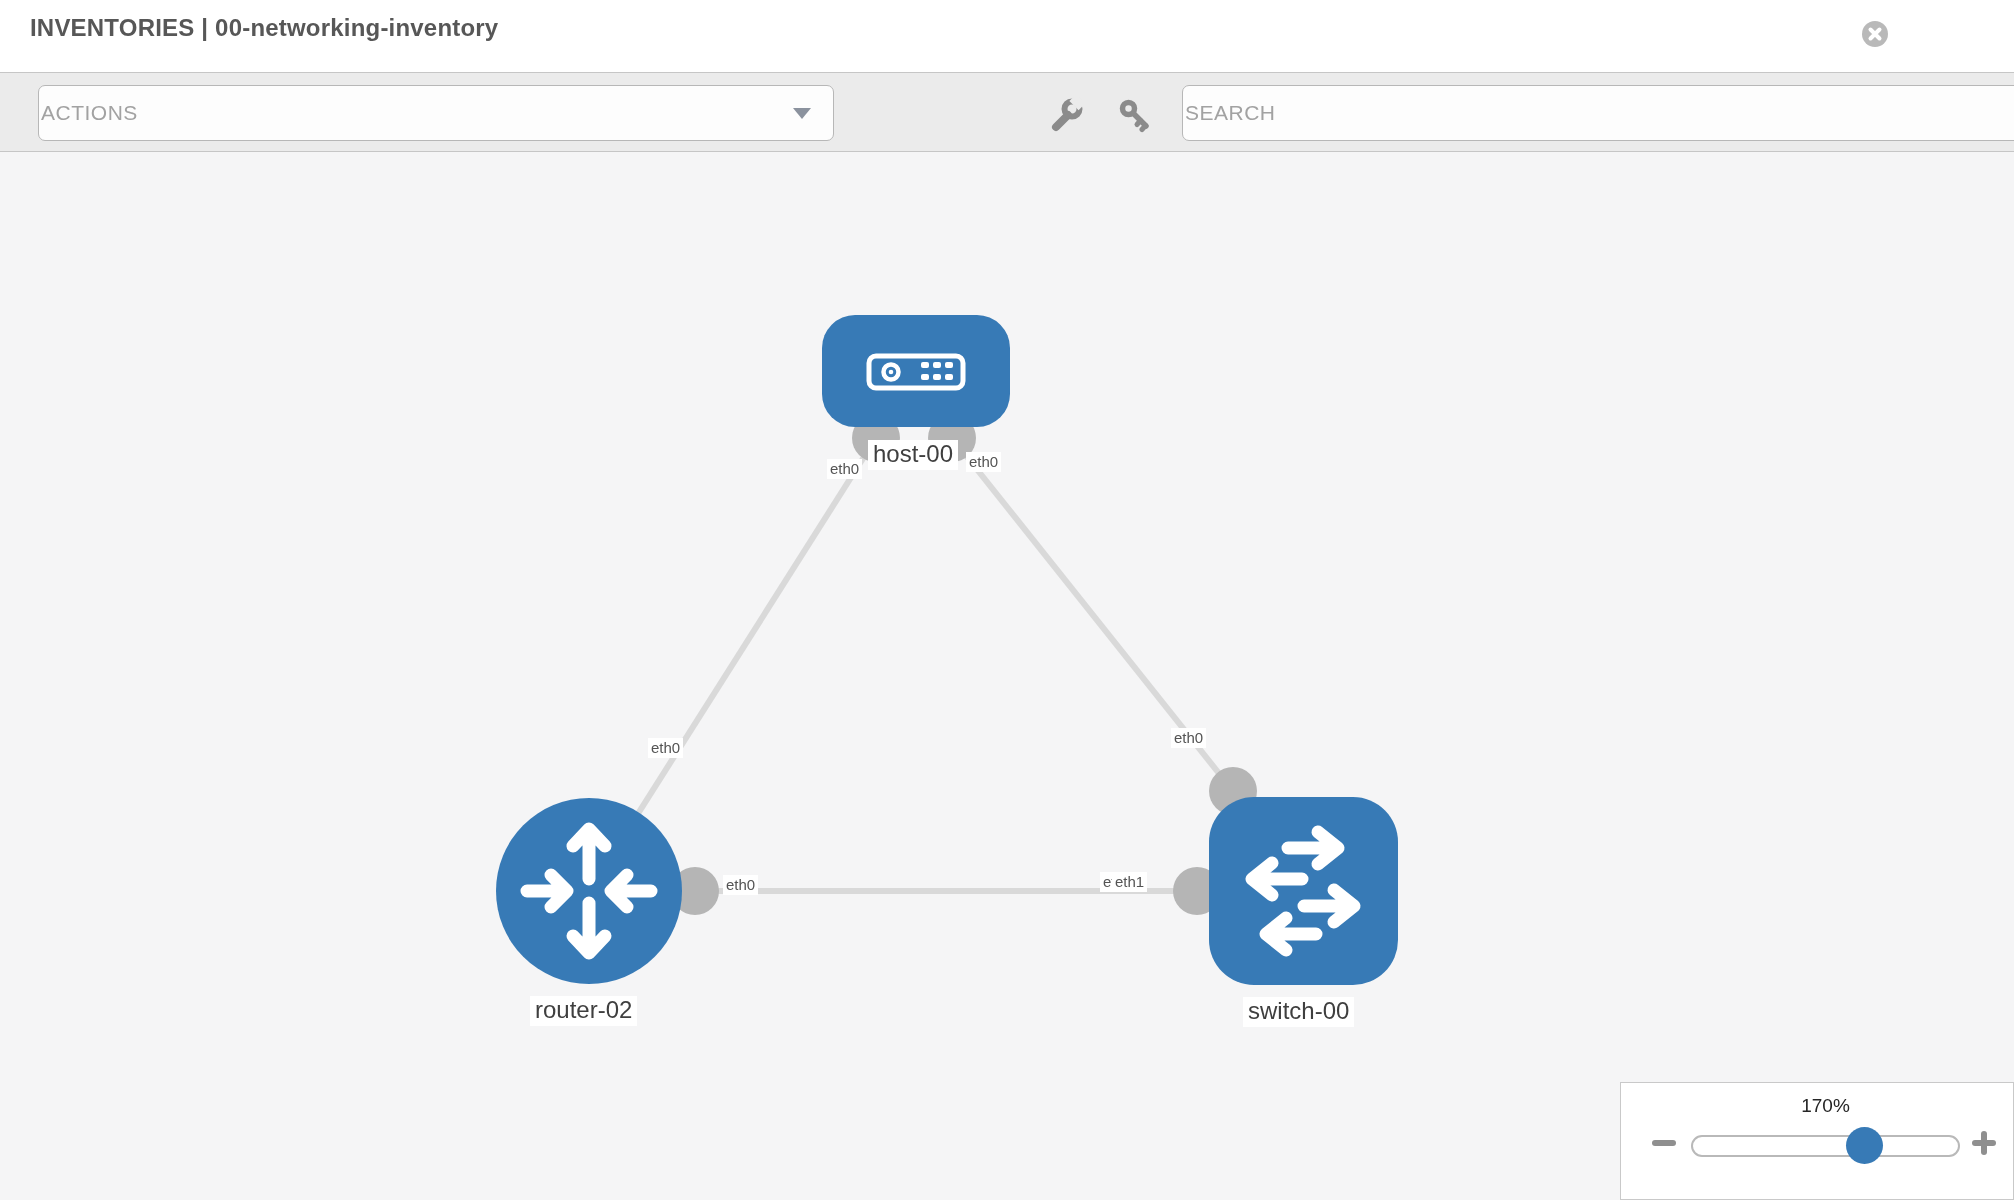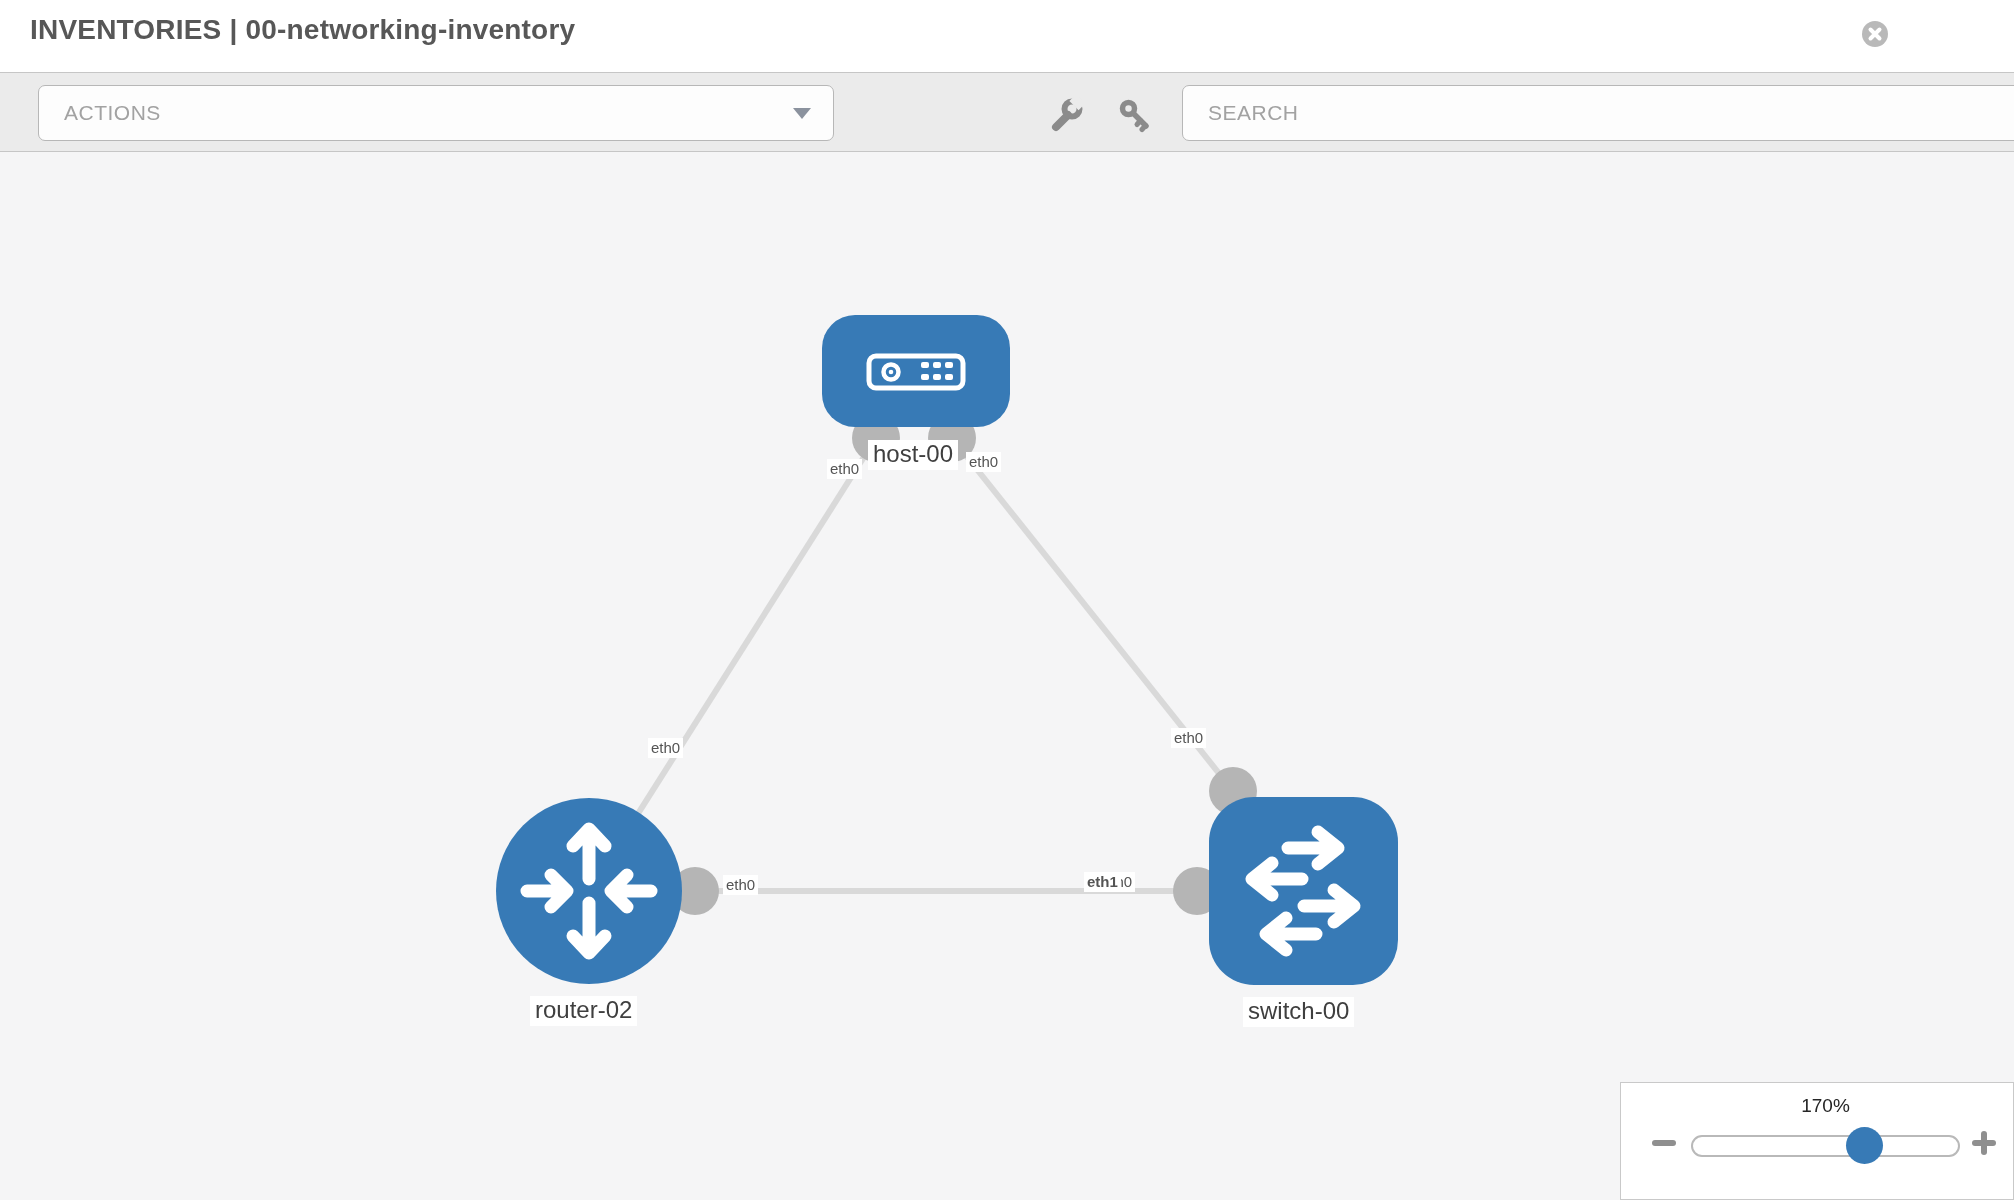--- a/index.html
+++ b/index.html
@@ -4,33 +4,33 @@
 <style>
   html,body{margin:0;padding:0;}
   body{
     width:2014px;height:1200px;overflow:hidden;position:relative;
     background:#fff;font-family:"Liberation Sans",sans-serif;
     -webkit-font-smoothing:antialiased;
   }
   
   .hdr{position:absolute;left:0;top:0;width:2014px;height:72px;background:#fff;}
   .hdr-title{
-    position:absolute;left:30px;top:14px;font-size:28px;font-weight:700;
+    position:absolute;left:30px;top:14px;font-size:24px;font-weight:700;
     color:#575757;letter-spacing:.2px;white-space:nowrap;
   }
   .close-btn{position:absolute;left:1862px;top:21px;width:26px;height:26px;cursor:pointer;}
   
   .tbar{
     position:absolute;left:0;top:72px;width:2014px;height:80px;background:#ebebeb;
     border-top:1px solid #c6c6c6;border-bottom:1px solid #c6c6c6;box-sizing:border-box;
   }
   .combo{
     position:absolute;top:12px;height:56px;background:#fdfdfd;
     border:1px solid #b7b7b7;border-radius:7px;box-sizing:border-box;
-    display:flex;align-items:center;padding-left:25px;cursor:pointer;
+    display:flex;align-items:center;padding-left:2px;cursor:pointer;
   }
   .combo-label{font-size:21px;color:#a2a2a2;letter-spacing:.5px;}
   .caret{
     position:absolute;right:22px;top:50%;margin-top:-5px;width:0;height:0;
     border-left:9px solid transparent;border-right:9px solid transparent;
     border-top:11px solid #8b929e;
   }
   .tool-btn{position:absolute;top:24px;width:36px;height:36px;cursor:pointer;}
   
   .canvas{
@@ -170,21 +170,21 @@
   <div class="node-label" style="left:868px;top:288px;">host-00</div>
   <div class="node-label" style="left:530px;top:844px;">router-02</div>
   <div class="node-label" style="left:1243px;top:845px;">switch-00</div>
 
   <div class="if-label" style="left:827px;top:307px;">eth0</div>
   <div class="if-label" style="left:648px;top:586px;">eth0</div>
   <div class="if-label" style="left:966px;top:300px;">eth0</div>
   <div class="if-label" style="left:1171px;top:576px;">eth0</div>
   <div class="if-label" style="left:723px;top:723px;">eth0</div>
   <div class="if-label" style="left:1100px;top:720px;">eth0</div>
-  <div class="if-label" style="left:1084px;top:720px;font-weight:bold;">eth1</div>
+  <div class="if-label" style="left:1112px;top:720px;">eth1</div>
 
   <div class="zoom-panel">
     <div class="zoom-level">170%</div>
     <div class="zoom-btn" style="left:26px;top:43px;">
       <span class="hbar"></span>
     </div>
     <div class="zoom-track"></div>
     <div class="zoom-thumb"></div>
     <div class="zoom-btn" style="left:346px;top:43px;">
       <span class="hbar"></span>

